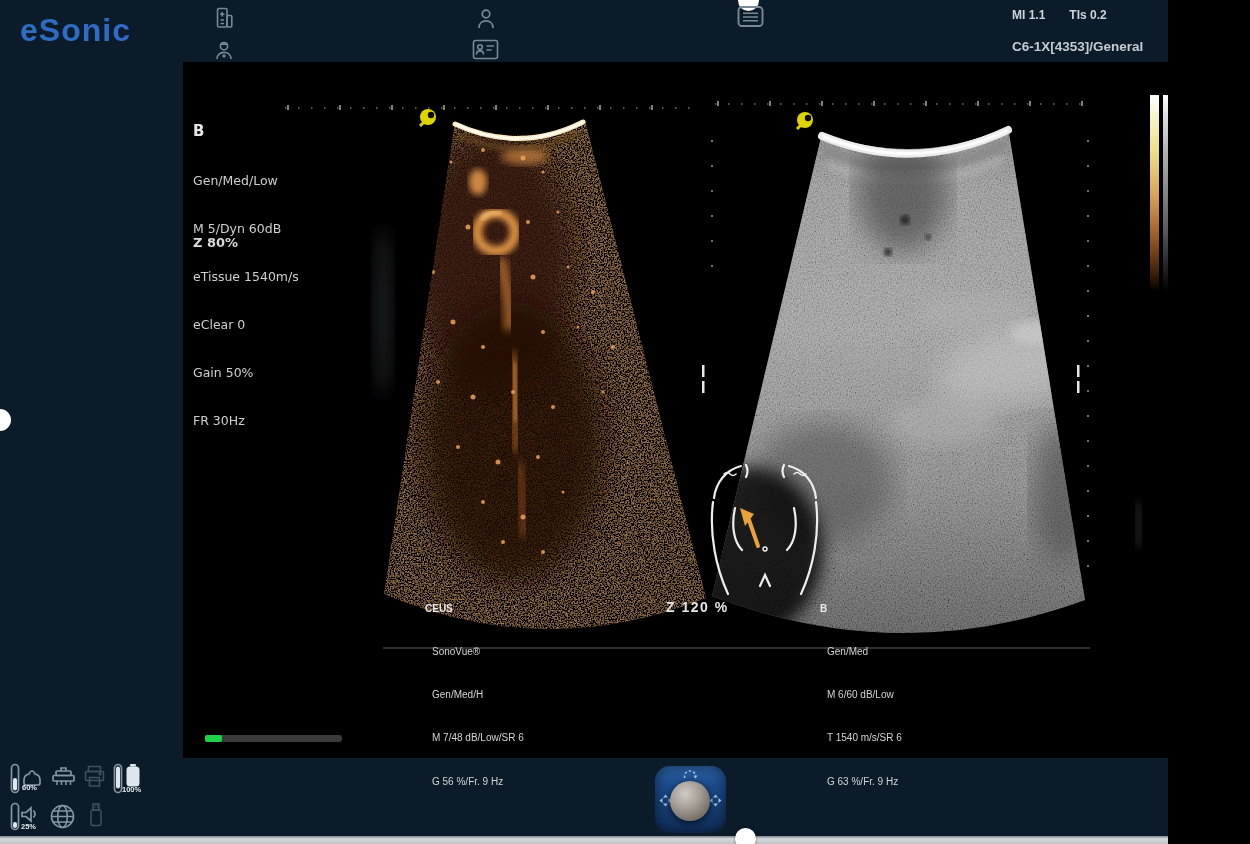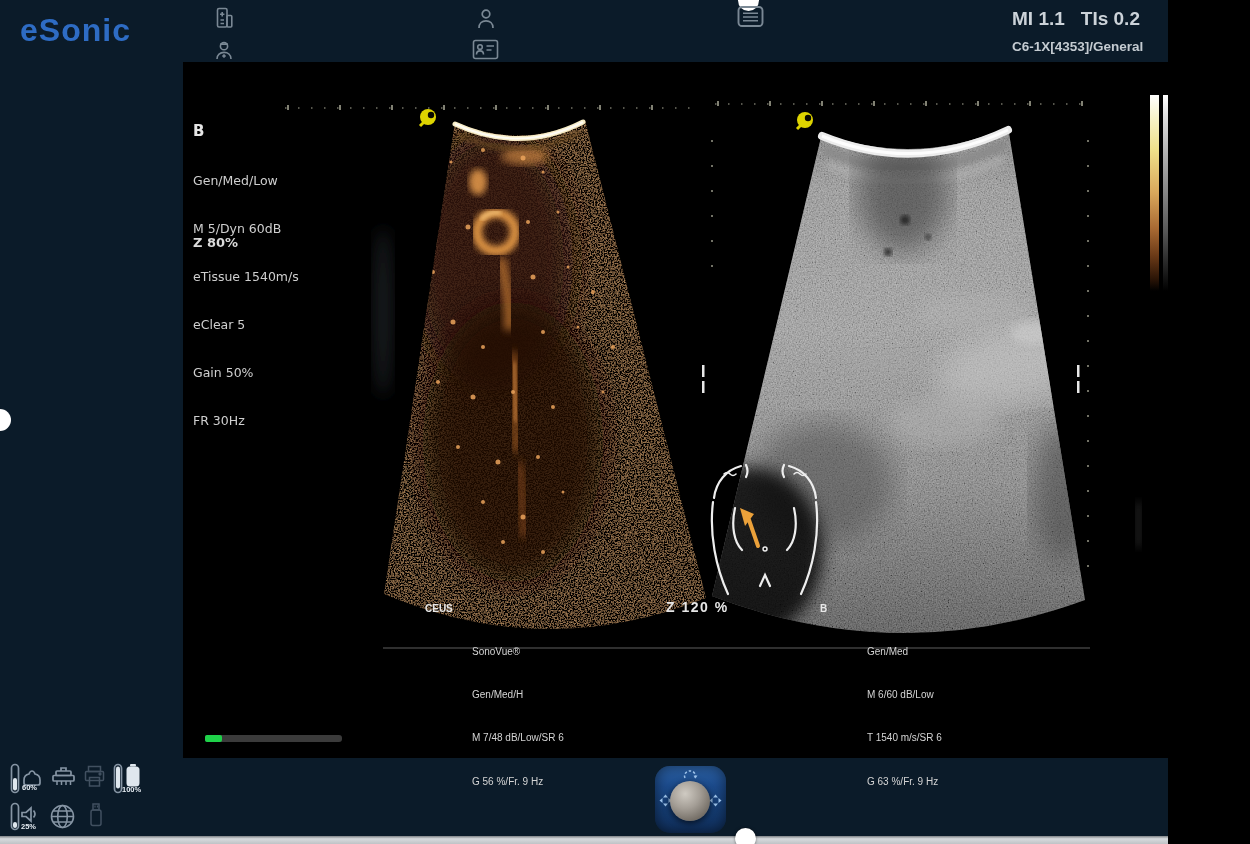--- a/index.html
+++ b/index.html
@@ -2,33 +2,33 @@
 <html><head>
 <meta charset="utf-8">
 <style>
   html,body{margin:0;padding:0;background:#000;}
   .screen{position:relative;width:1168px;height:844px;background:#0b1b29;overflow:hidden;
           font-family:"Liberation Sans",sans-serif;}
   .abs{position:absolute;}
   
   #logo{left:20px;top:12px;font-size:32px;font-weight:bold;color:#2e6cc4;letter-spacing:1px;}
   .ticon{position:absolute;}
-  #mi-tis{left:1012px;top:8px;display:flex;gap:16px;font-size:19px;font-weight:bold;color:#ccd3d9;}
+  #mi-tis{left:1012px;top:8px;display:flex;gap:24px;font-size:12px;font-weight:bold;color:#ccd3d9;}
   #probe{left:1012px;top:39px;font-size:13.5px;font-weight:bold;color:#c4cbd1;}
   #kb-notch{left:738px;top:-10px;width:21px;height:21px;border-radius:50%;background:#fff;}
   
   #image-area{left:183px;top:62px;width:1015px;height:696px;background:#000;}
   #us-svg{position:absolute;left:0;top:0;}
   .ovl{position:absolute;color:#cfcfcf;font-size:12.5px;line-height:16px;font-family:"DejaVu Sans",sans-serif;white-space:pre;}
   #params{left:10px;top:27px;}
   #params .mode{font-size:15px;font-weight:bold;color:#e6e6e6;line-height:20px;}
   #zoom80{left:10px;top:173px;font-weight:bold;font-size:13px;color:#dadada;}
   .info{position:absolute;font-family:"Liberation Sans",sans-serif;font-size:10px;line-height:14.4px;color:#d4d4d4;white-space:pre;}
   .info .t{font-weight:600;color:#e8e8e8;}
-  .info .l{padding-left:7px;margin-left:40px;}
+  .info .l{padding-left:7px;}
   #ceus-block{left:242px;top:511px;}
   #b-block{left:637px;top:511px;}
   #zoom120{left:471px;top:537px;font-size:14px;font-weight:bold;color:#e6e6e6;letter-spacing:1.5px;white-space:pre;margin-left:12px;}
   #cine{left:22px;top:673px;width:137px;height:7px;background:#3b3b3b;border-radius:3px;}
   #cine .fill{position:absolute;left:0;top:0;width:17px;height:7px;background:#1fd24a;border-radius:2px;}
   
   #right-strip{left:1199px;top:85px;width:51px;height:673px;background:#161616;}
   #panel-tr{left:1202px;top:45px;width:48px;height:41px;background:#0f2435;border-radius:8px 0 0 8px;}
   #panel-br{left:1202px;top:759px;width:48px;height:33px;background:#0f2435;border-radius:8px 0 0 8px;}
   
@@ -304,21 +304,21 @@
           <polygon points="557,446 571,452 562,464" fill="#eba13a" stroke="none"></polygon>
         </g>
       </g>
     </svg>
 
     <div class="ovl" id="params">
       <div class="mode">B</div>
       <div>Gen/Med/Low</div>
       <div>M 5/Dyn 60dB</div>
       <div>eTissue 1540m/s</div>
-      <div>eClear 5</div>
+      <div>eClear 0</div>
       <div>Gain 50%</div>
       <div>FR 30Hz</div>
     </div>
     <div class="ovl" id="zoom80">Z 80%</div>
 
     <div class="info" id="ceus-block">
       <div class="t">CEUS</div>
       <div class="l">SonoVue®</div>
       <div class="l">Gen/Med/H</div>
       <div class="l">M 7/48 dB/Low/SR 6</div>

